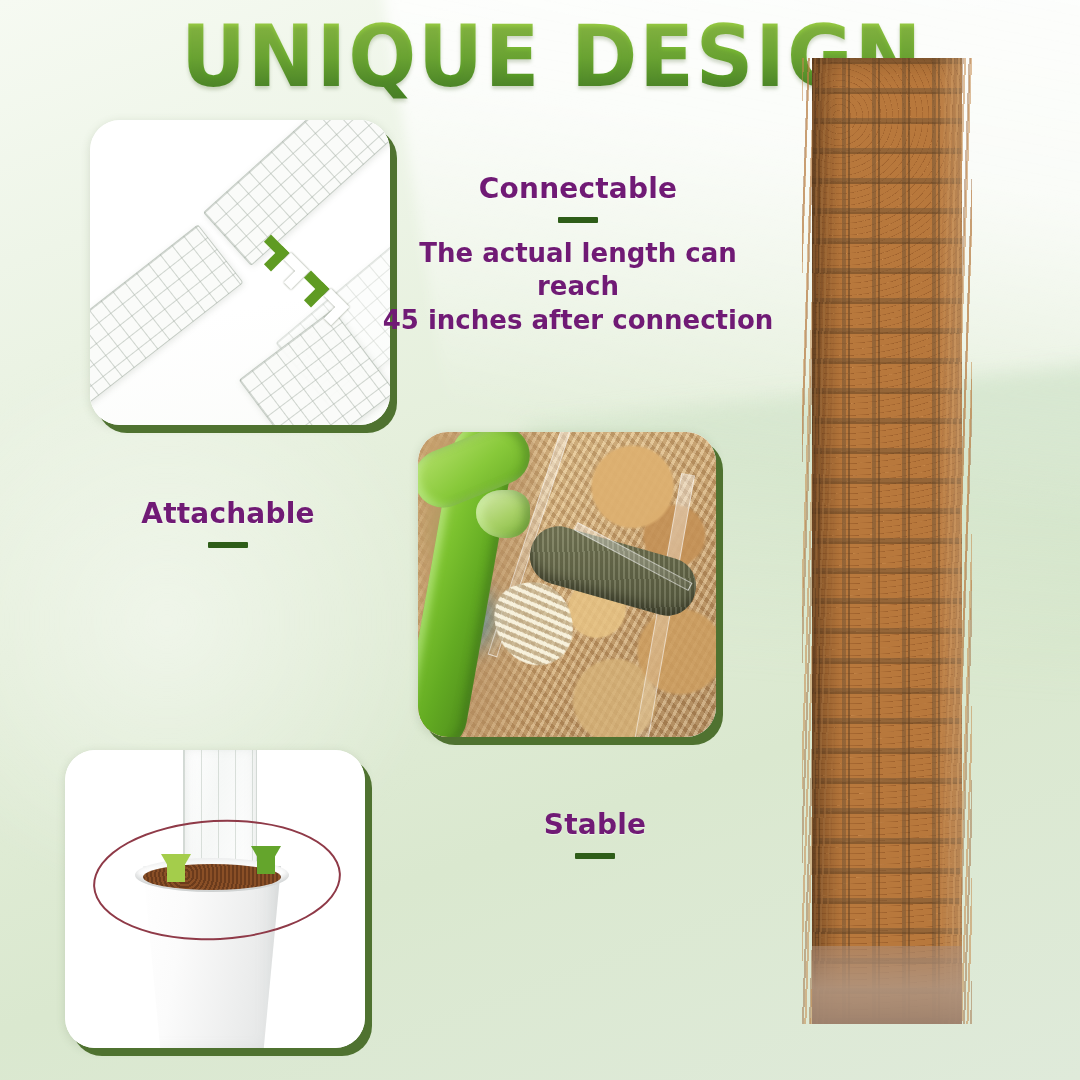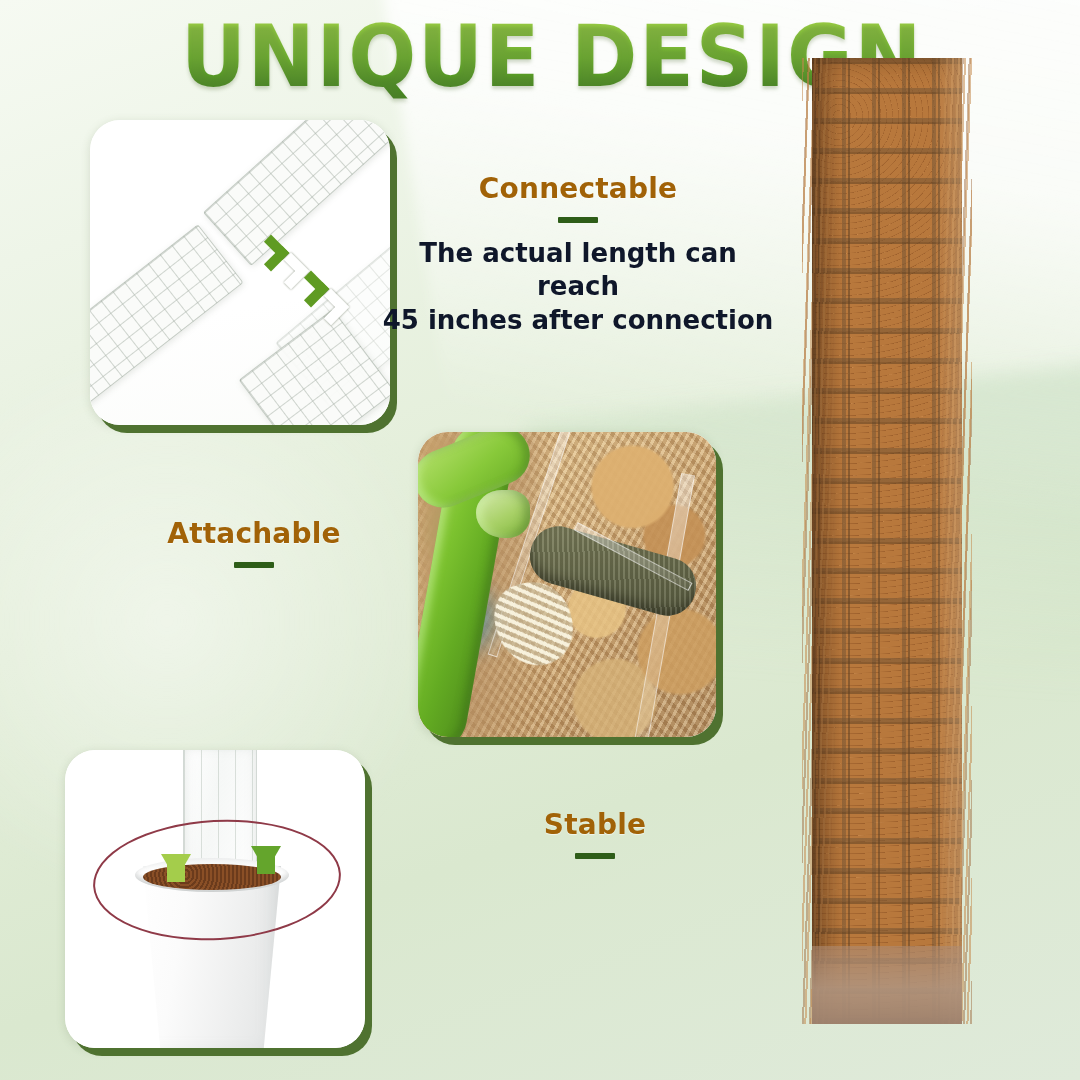--- a/index.html
+++ b/index.html
@@ -245,42 +245,42 @@
   #dn-1{ left:96px; top:104px; border-top:26px solid #a4cd4b; }
   #dn-1 .tail{ background:#a4cd4b; }
   #dn-2{ left:186px; top:96px; border-top:26px solid #64a52c; }
   #dn-2 .tail{ background:#64a52c; }
 
   
   .feature{ position:absolute; text-align:center; }
   .feature h2{
     font-size:28px;
     font-weight:bold;
-    color:#a16207;
+    color:#701a75;
     letter-spacing:.2px;
     font-family:"DejaVu Sans", sans-serif;
     text-shadow:0 1px 1px rgba(255,255,255,.6);
   }
   .divider{
     width:40px; height:6px;
     background:#2e5d18;
     margin:12px auto 14px;
     border-radius:1px;
   }
   .feature p{
     font-size:26px;
     font-weight:bold;
-    color:#0f172a;
+    color:#701a75;
     line-height:1.28;
     font-family:"DejaVu Sans", sans-serif;
     white-space:pre-line;
   }
 
   #txt-connect{ left:378px; top:172px; width:400px; }
-  #txt-attach { left:28px;  top:517px; width:400px;margin-left:26px; }
+  #txt-attach { left:28px;  top:497px; width:400px; }
   #txt-stable { left:390px; top:808px; width:410px; }
 
   
   #moss-pole{
     position:absolute;
     left:812px; top:58px;
     width:150px; height:966px;
   }
   #moss-core{
     position:absolute; inset:0;

